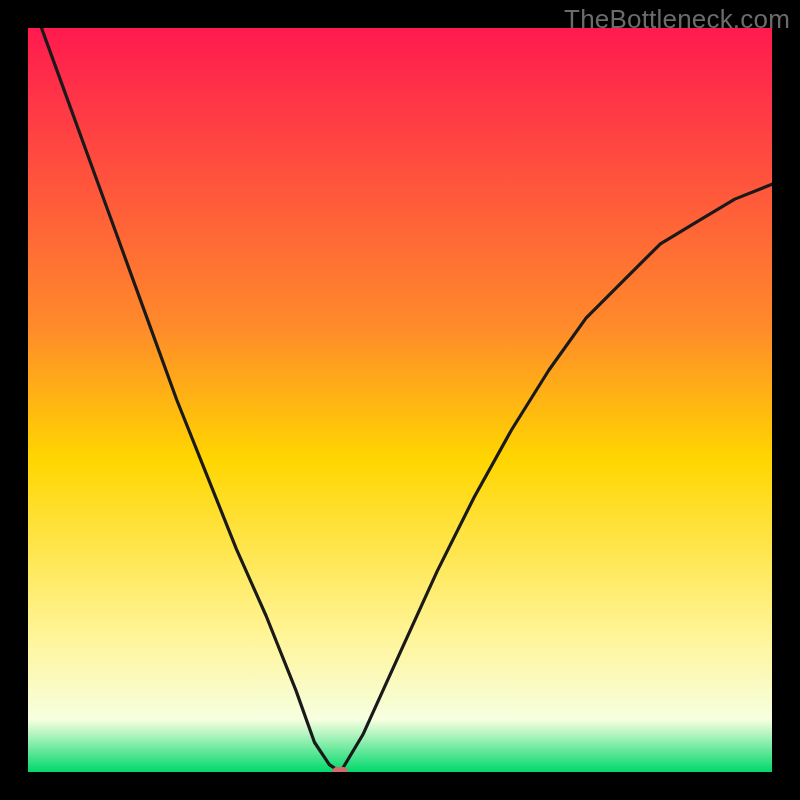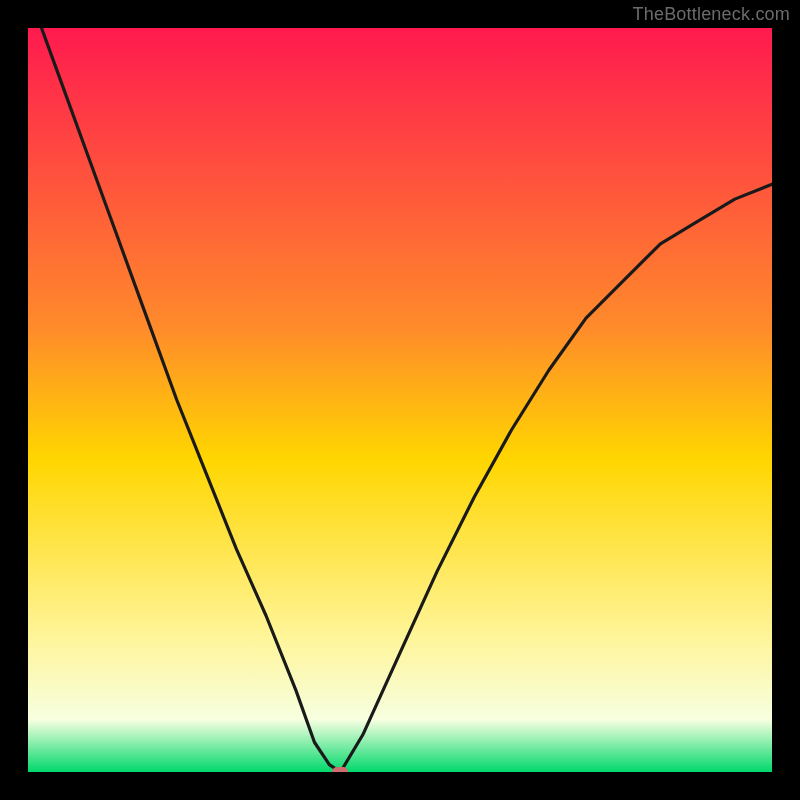--- a/index.html
+++ b/index.html
@@ -39,21 +39,21 @@
     left: 0;
     top: 0;
     width: 100%;
     height: 100%;
   }
   .watermark {
     position: absolute;
     top: 4px;
     right: 10px;
     color: #6b6b6b;
-    font-size: 18px;
+    font-size: 26px;
     font-weight: 500;
     letter-spacing: 0.2px;
   }
   .marker {
     position: absolute;
     width: 16px;
     height: 10px;
     border-radius: 5px;
     transform: translate(-50%, -50%);
   }

